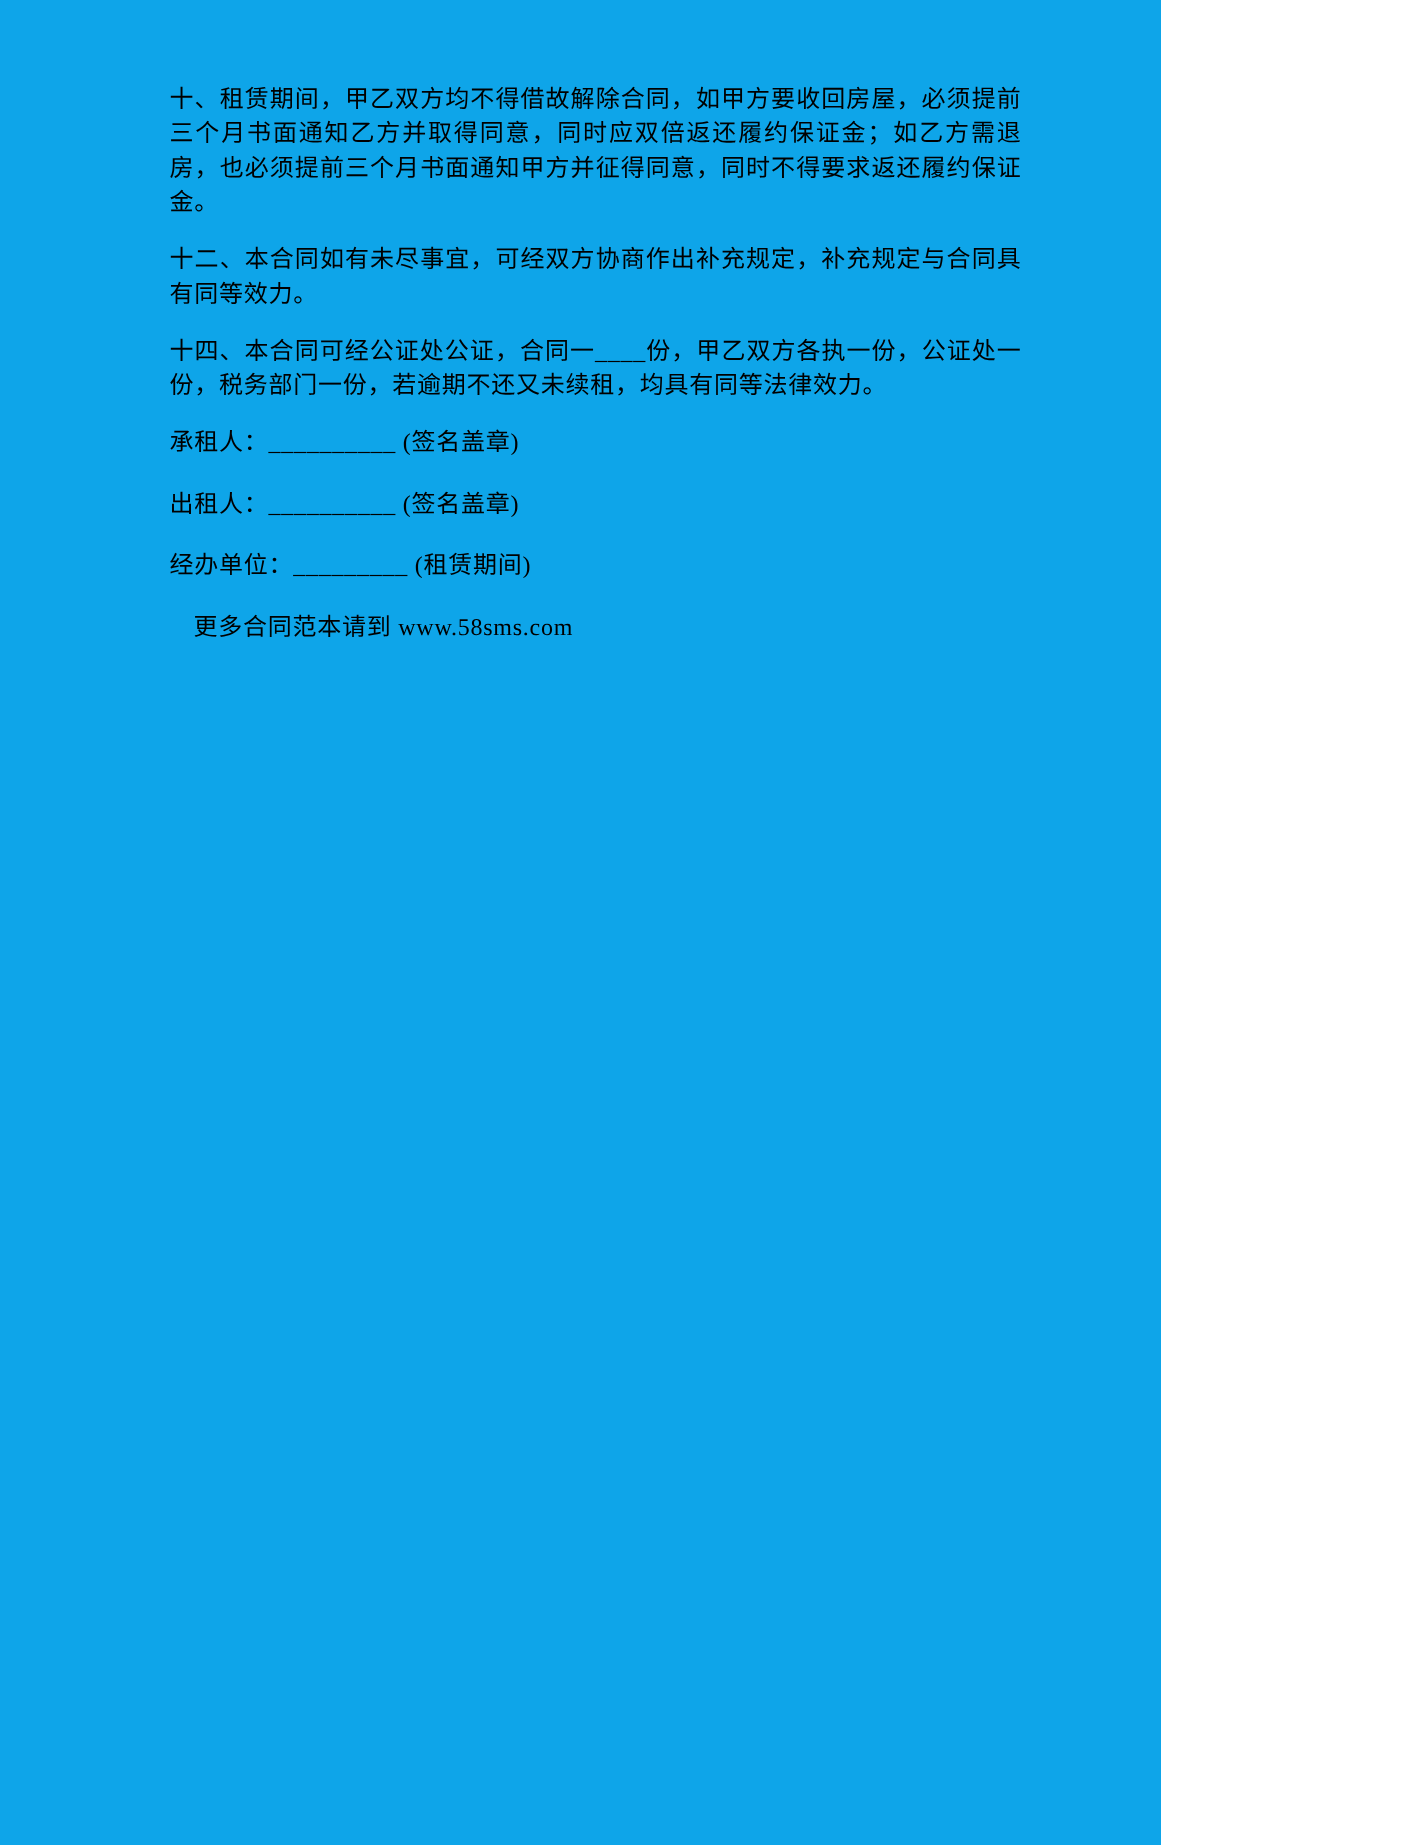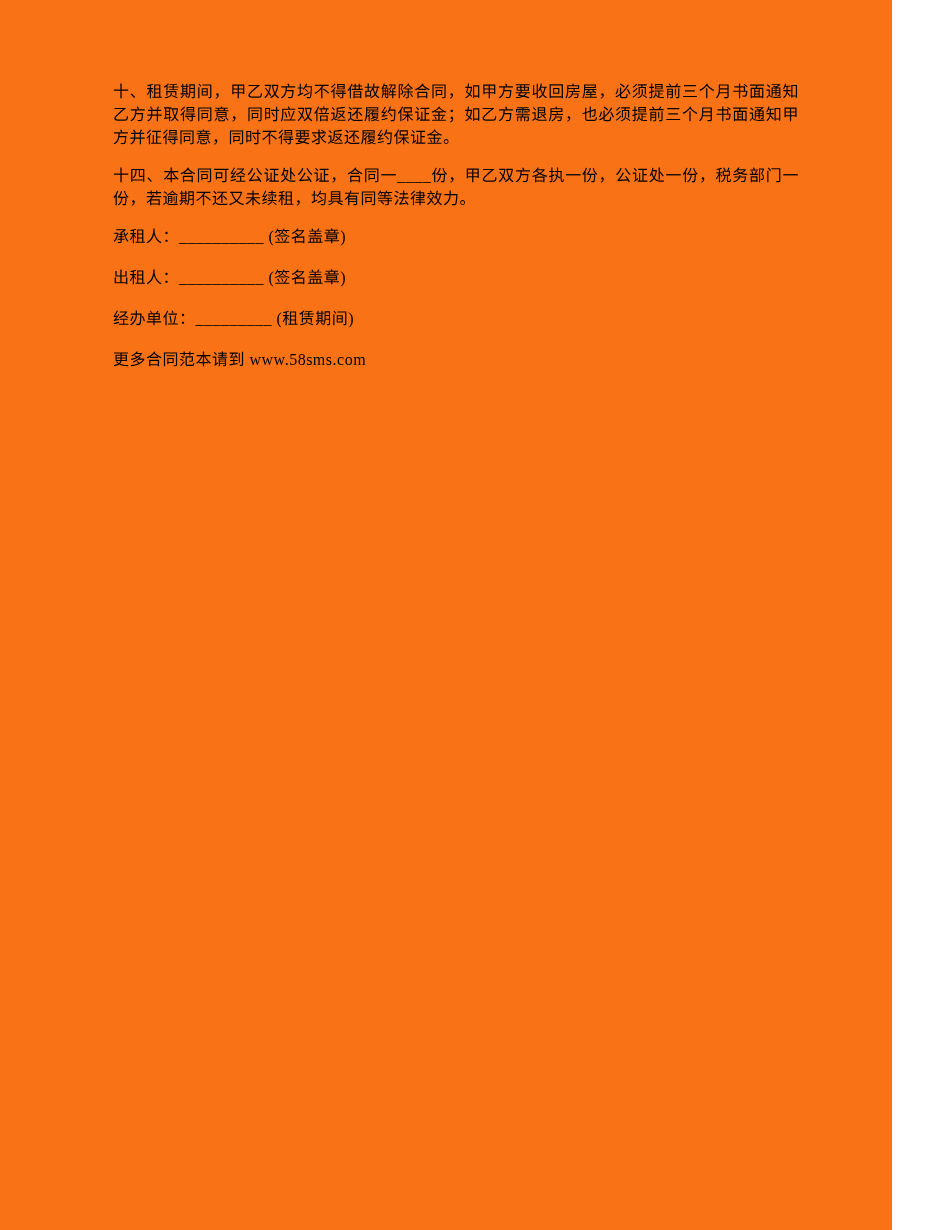--- a/index.html
+++ b/index.html
@@ -7,54 +7,55 @@
     padding: 0;
   }
   body {
     width: 950px;
     height: 1230px;
     background: #ffffff;
     overflow: hidden;
   }
   .page {
     box-sizing: border-box;
-    width: 892px;
+    width: 774px;
     height: 1230px;
-    padding: 80px 93px 0 113px;
-    background: #f97316;
+    padding: 55px 93px 0 113px;
+    background: #0ea5e9;
   }
   .doc-text {
     font-family: "Liberation Serif", "DejaVu Serif", serif;
     font-size: 16px;
     line-height: 23px;
     color: #000000;
     letter-spacing: 0.5px;
   }
   p.clause {
     margin: 0 0 15px 0;
     text-align: justify;
   }
   p.sig-line {
     margin: 0 0 18px 0;
     text-align: left;
     white-space: pre;
   }
   p.footer-line {
-    margin: 0;
+    margin: 16px;
     text-align: left;
   }
 </style>
 </head>
 <body>
 
 <div class="page">
 
   <p class="doc-text clause">十、租赁期间，甲乙双方均不得借故解除合同，如甲方要收回房屋，必须提前三个月书面通知乙方并取得同意，同时应双倍返还履约保证金；如乙方需退房，也必须提前三个月书面通知甲方并征得同意，同时不得要求返还履约保证金。</p>
 
 
+  <p class="doc-text clause">十二、本合同如有未尽事宜，可经双方协商作出补充规定，补充规定与合同具有同等效力。</p>
 
 
   <p class="doc-text clause">十四、本合同可经公证处公证，合同一____份，甲乙双方各执一份，公证处一份，税务部门一份，若逾期不还又未续租，均具有同等法律效力。</p>
 
   <p class="doc-text sig-line">承租人：__________ (签名盖章)</p>
 
   <p class="doc-text sig-line">出租人：__________ (签名盖章)</p>
 
 
   <p class="doc-text sig-line">经办单位：_________ (租赁期间)</p>

